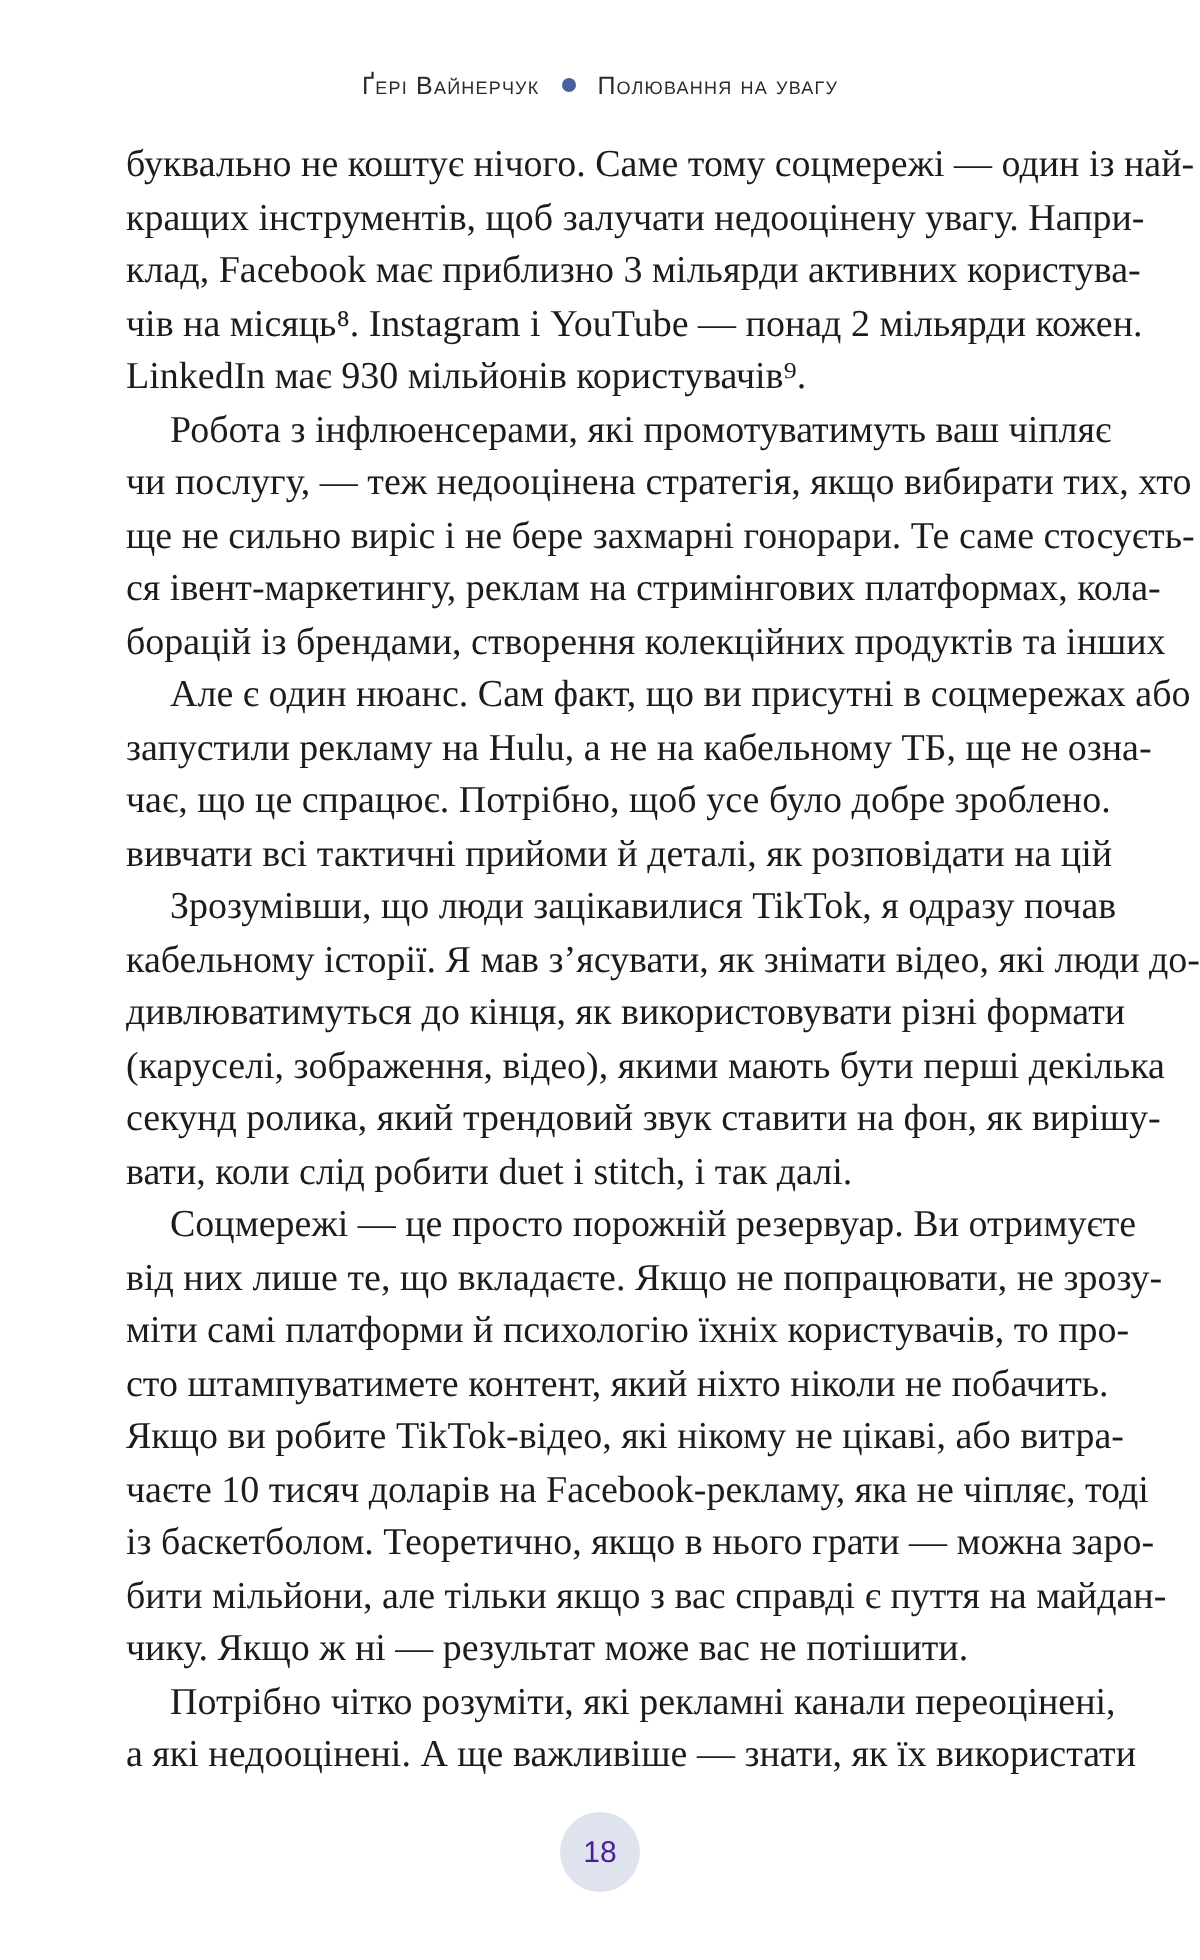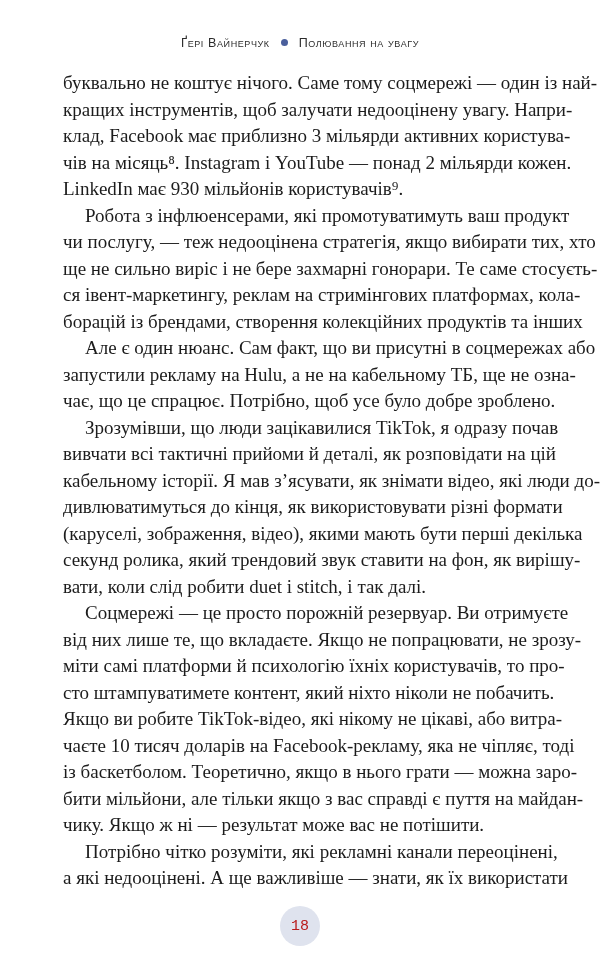--- a/index.html
+++ b/index.html
@@ -17,48 +17,48 @@
   .body-text {
     position: absolute; top: 70px; left: 63px; width: 476px;
     font-family: "Liberation Serif", serif; font-size: 19px; line-height: 26.5px;
     color: #1c1c1c;
   }
   .line { display: block; white-space: nowrap; text-align: justify; text-align-last: justify; height: 26.5px; }
   .line.last { text-align-last: left; }
   .line.indent { padding-left: 22px; }
   .page-number {
     position: absolute; left: 280px; top: 906px; width: 40px; height: 40px; border-radius: 50%;
-    background: #dfe3ee; color: #b91c1c; font-family: Liberation Mono, monospace; font-size: 15px;
+    background: #dfe3ee; color: #4c1d95; font-family: Liberation Sans, sans-serif; font-size: 15px;
     display: flex; align-items: center; justify-content: center;
   }
 </style>
 </head>
 <body>
 
 <div class="page">
   <div class="running-head">
     <span>Ґері Вайнерчук</span><span class="dot"></span><span>Полювання на увагу</span>
   </div>
 
   <div class="body-text" id="body-text">
       <span class="line">буквально не коштує нічого. Саме тому соцмережі — один із най-</span>
       <span class="line">кращих інструментів, щоб залучати недооцінену увагу. Напри-</span>
       <span class="line">клад, Facebook має приблизно 3 мільярди активних користува-</span>
       <span class="line">чів на місяць⁸. Instagram і YouTube — понад 2 мільярди кожен.</span>
       <span class="line last">LinkedIn має 930 мільйонів користувачів⁹.</span>
-      <span class="line indent">Робота з інфлюенсерами, які промотуватимуть ваш продукт</span>
+      <span class="line indent">Робота з інфлюенсерами, які промотуватимуть ваш чіпляє</span>
       <span class="line">чи послугу, — теж недооцінена стратегія, якщо вибирати тих, хто</span>
       <span class="line">ще не сильно виріс і не бере захмарні гонорари. Те саме стосуєть-</span>
       <span class="line">ся івент-маркетингу, реклам на стримінгових платформах, кола-</span>
       <span class="line">борацій із брендами, створення колекційних продуктів та інших</span>
       <span class="line indent">Але є один нюанс. Сам факт, що ви присутні в соцмережах або</span>
       <span class="line">запустили рекламу на Hulu, а не на кабельному ТБ, ще не озна-</span>
       <span class="line last">чає, що це спрацює. Потрібно, щоб усе було добре зроблено.</span>
+      <span class="line">вивчати всі тактичні прийоми й деталі, як розповідати на цій</span>
       <span class="line indent">Зрозумівши, що люди зацікавилися TikTok, я одразу почав</span>
-      <span class="line">вивчати всі тактичні прийоми й деталі, як розповідати на цій</span>
       <span class="line">кабельному історії. Я мав з’ясувати, як знімати відео, які люди до-</span>
       <span class="line">дивлюватимуться до кінця, як використовувати різні формати</span>
       <span class="line">(каруселі, зображення, відео), якими мають бути перші декілька</span>
       <span class="line">секунд ролика, який трендовий звук ставити на фон, як вирішу-</span>
       <span class="line last">вати, коли слід робити duet і stitch, і так далі.</span>
       <span class="line indent">Соцмережі — це просто порожній резервуар. Ви отримуєте</span>
       <span class="line">від них лише те, що вкладаєте. Якщо не попрацювати, не зрозу-</span>
       <span class="line">міти самі платформи й психологію їхніх користувачів, то про-</span>
       <span class="line">сто штампуватимете контент, який ніхто ніколи не побачить.</span>
       <span class="line">Якщо ви робите TikTok-відео, які нікому не цікаві, або витра-</span>

